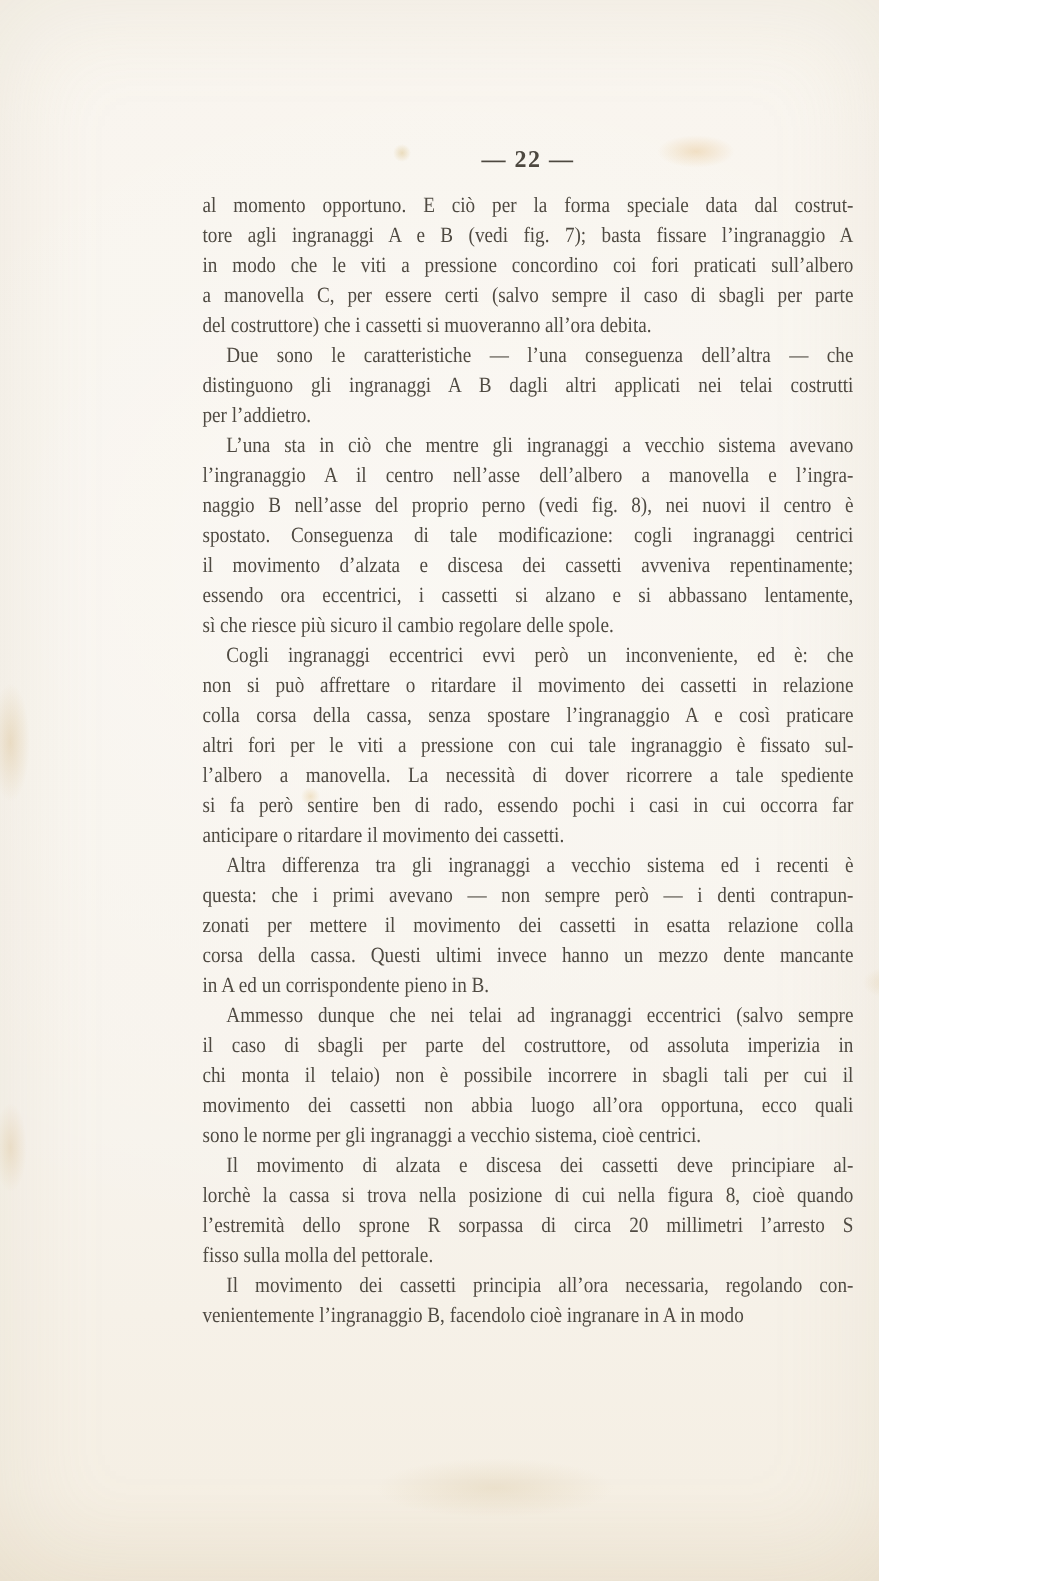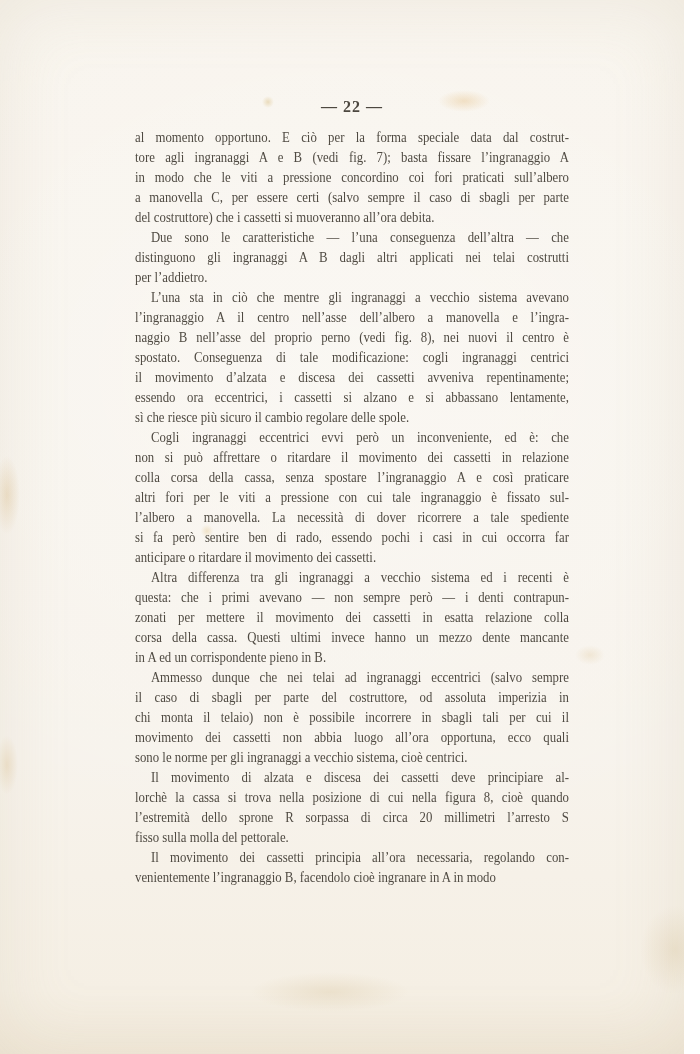--- a/index.html
+++ b/index.html
@@ -3,21 +3,21 @@
 <meta charset="utf-8">
 <style>
   html, body { margin: 0; padding: 0; }
   body {
     width: 700px; height: 1054px;
     font-family: "Liberation Serif", "DejaVu Serif", serif;
     overflow: hidden;
   }
   .page {
     position: relative;
-    width: 684px; height: 1054px;
+    width: 586px; height: 1054px;
     background:
       radial-gradient(ellipse 900px 700px at 50% 35%, rgba(255,255,255,0.35), rgba(255,255,255,0) 70%),
       linear-gradient(180deg, #f8f4ed 0%, #f7f3ec 72%, #f5efe4 94%, #f1e9da 100%);
     box-shadow: inset 0 0 70px rgba(196,178,146,0.18);
     overflow: hidden;
   }
   .page-number {
     position: absolute;
     left: 0; top: 98px;
     width: 704px;

